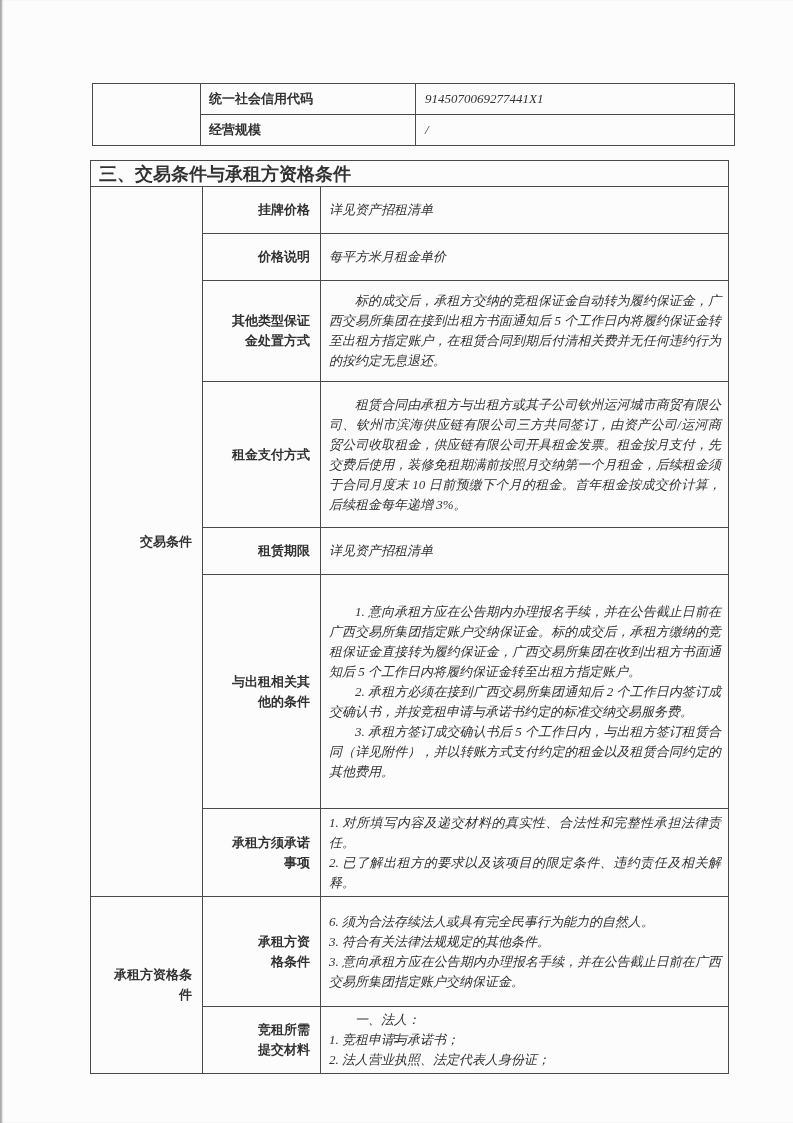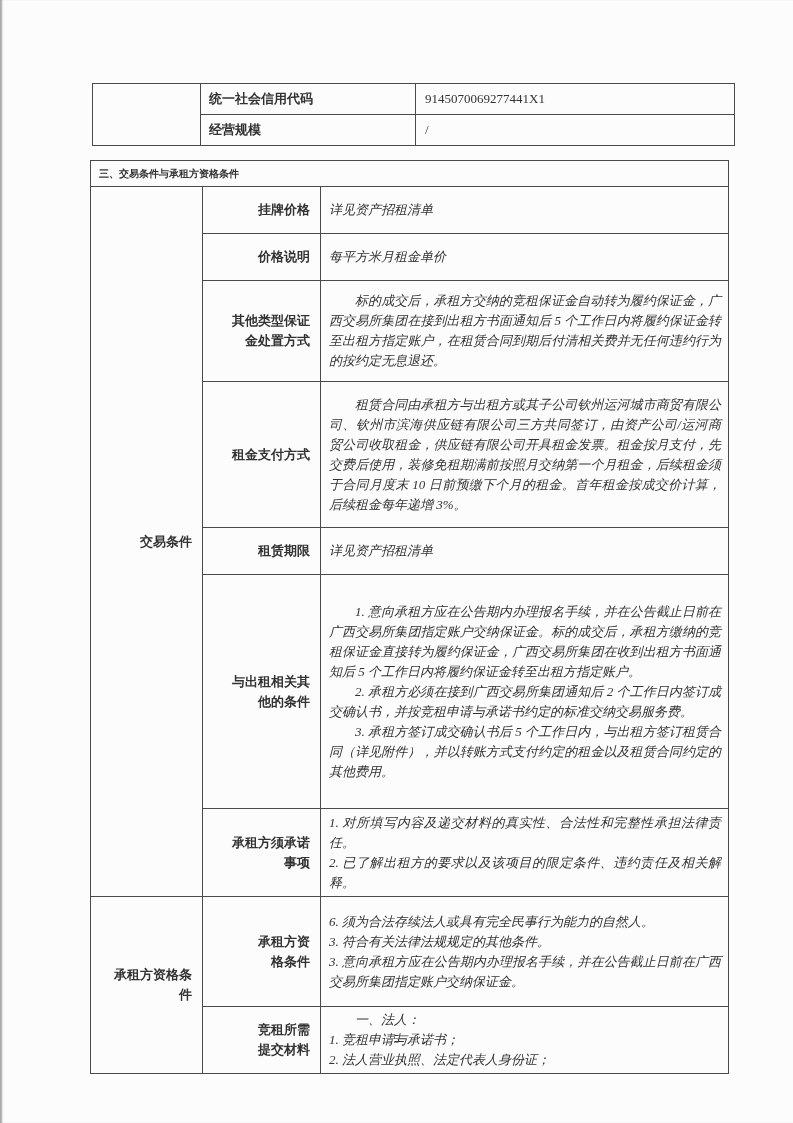--- a/index.html
+++ b/index.html
@@ -29,33 +29,33 @@
     left: 92px; top: 83px;
     width: 642px;
   }
   .top-table td { height: 31px; }
   .top-table .field-label {
     font-weight: bold;
     padding-left: 8px;
     text-align: left;
     font-family: "Liberation Sans", sans-serif;
   }
-  .top-table .field-value { padding-left: 9px; }
+  .top-table .field-value { padding-left: 9px; font-style: italic; }
   
   .main-table {
     position: absolute;
     left: 90px; top: 160px;
     width: 638px;
   }
   .section-header-cell {
     height: 26px;
     font-weight: bold;
     font-family: "Liberation Sans", sans-serif;
     padding-left: 8px;
-    font-size: 10px;
+    font-size: 18px;
   }
   .category-cell, .label-cell {
     font-weight: bold;
     text-align: right;
     white-space: pre-line;
     font-family: "Liberation Sans", sans-serif;
     padding: 13px 10px;
   }
   .content-cell {
     text-align: justify;

